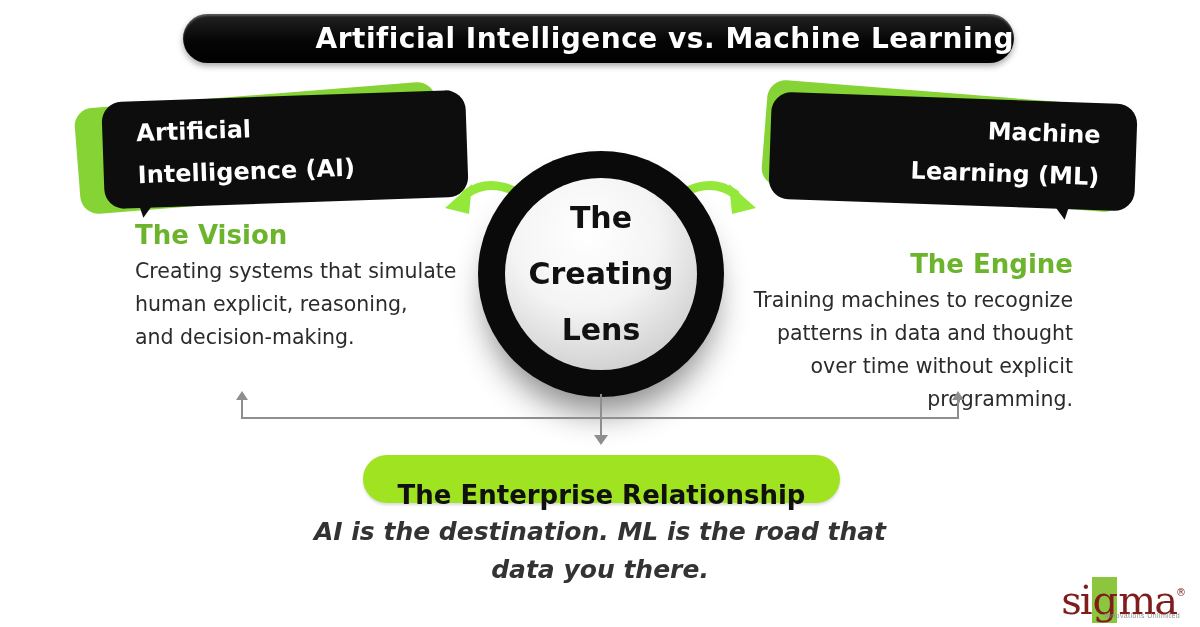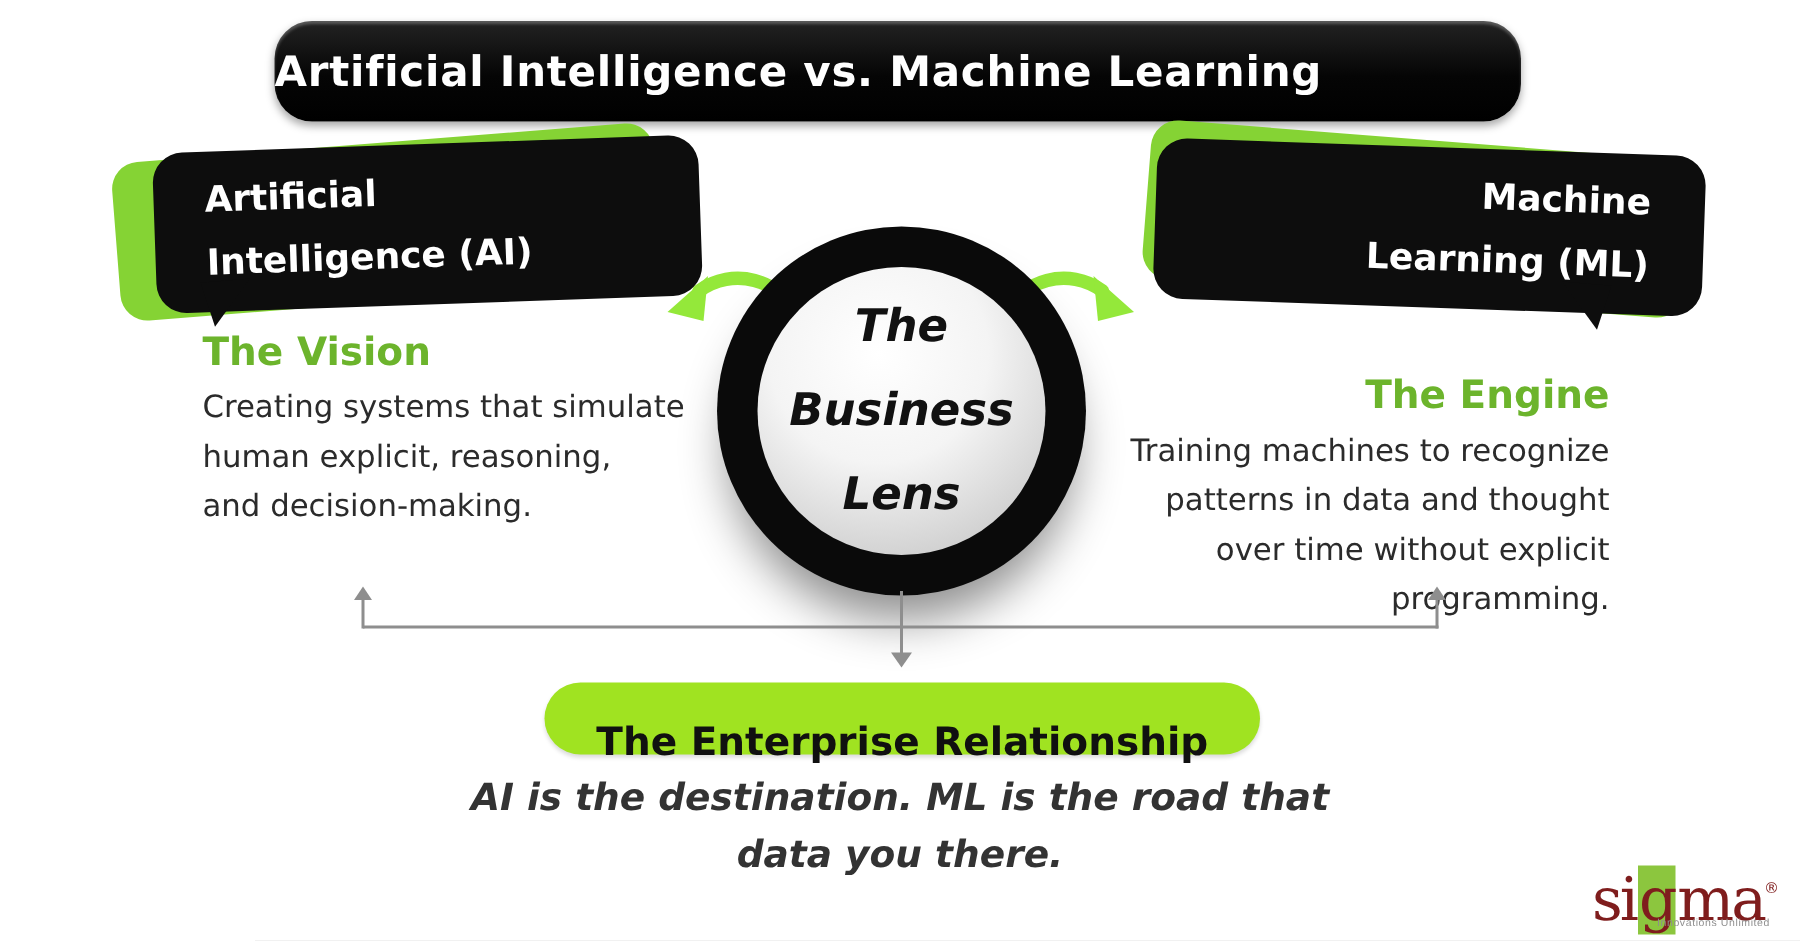--- a/index.html
+++ b/index.html
@@ -2,23 +2,23 @@
 <html><head>
 <meta charset="utf-8">
 <style>
   html,body{margin:0;padding:0;background:#e8e8e8;}
   .canvas{
     position:relative;width:1200px;height:627px;background:#ffffff;
     overflow:hidden;font-family:"DejaVu Sans",sans-serif;margin:0 auto;
   }
   
   .title-banner{
-    position:absolute;left:183px;top:14px;width:831px;height:67px;
+    position:absolute;left:183px;top:14px;width:831px;height:49px;
     border-radius:25px;background:linear-gradient(180deg,#232323 0%,#050505 55%,#000 100%);
-    display:flex;align-items:center;justify-content:flex-start;
+    display:flex;align-items:center;justify-content:flex-end;
     box-shadow:0 3px 6px rgba(0,0,0,.35), inset 0 2px 2px rgba(255,255,255,.25);
   }
   .title-banner span{color:#fff;font-size:28px;font-weight:600;letter-spacing:.5px;}
   
   .bubble-group{position:absolute;width:390px;height:150px;}
   .bubble-group.left{left:75px;top:85px;}
   .bubble-group.right{left:752px;top:85px;}
   .bubble-green{
     position:absolute;background:#85d334;border-radius:18px;width:362px;height:106px;
   }
@@ -42,21 +42,21 @@
   
   .lens{
     position:absolute;left:478px;top:151px;width:246px;height:246px;border-radius:50%;
     background:#0a0a0a;box-shadow:0 24px 32px -8px rgba(0,0,0,.45);
   }
   .lens-inner{
     position:absolute;left:27px;top:27px;right:27px;bottom:27px;border-radius:50%;
     background:radial-gradient(circle at 42% 30%, #ffffff 0%, #f4f4f4 42%, #d2d2d2 78%, #c0c0c0 100%);
     display:flex;flex-direction:column;align-items:center;justify-content:center;
   }
-  .lens-inner span{color:#111;font-size:30px;font-weight:600;line-height:56px;font-style:italic;}
+  .lens-inner span{color:#111;font-size:30px;font-weight:600;line-height:56px;}
   
   .curve-arrow{position:absolute;width:95px;height:52px;}
   .curve-arrow.left{left:442px;top:171px;}
   .curve-arrow.right{left:664px;top:171px;}
   
   .line{position:absolute;background:#8e8e8e;}
   .h-line{left:242px;top:417px;width:717px;height:2px;}
   .v-line-left{left:241px;top:399px;width:2px;height:20px;}
   .v-line-right{left:957px;top:399px;width:2px;height:20px;}
   .v-line-center{left:600px;top:394px;width:2px;height:42px;}
@@ -129,21 +129,21 @@
     <polygon points="3,37 30,13 27,43" fill="#94e83a"></polygon>
   </svg>
   <svg class="curve-arrow right" viewBox="0 0 95 52">
     <path d="M3 42 C 17 14, 49 7, 71 23" fill="none" stroke="#94e83a" stroke-width="9" stroke-linecap="round"></path>
     <polygon points="92,37 65,13 68,43" fill="#94e83a"></polygon>
   </svg>
 
   <div class="lens">
     <div class="lens-inner">
       <span>The</span>
-      <span>Business</span>
+      <span>Creating</span>
       <span>Lens</span>
     </div>
   </div>
 
   <div class="line h-line"></div>
   <div class="line v-line-left"></div>
   <div class="line v-line-right"></div>
   <div class="line v-line-center"></div>
   <div class="tri up-tri l"></div>
   <div class="tri up-tri r"></div>

